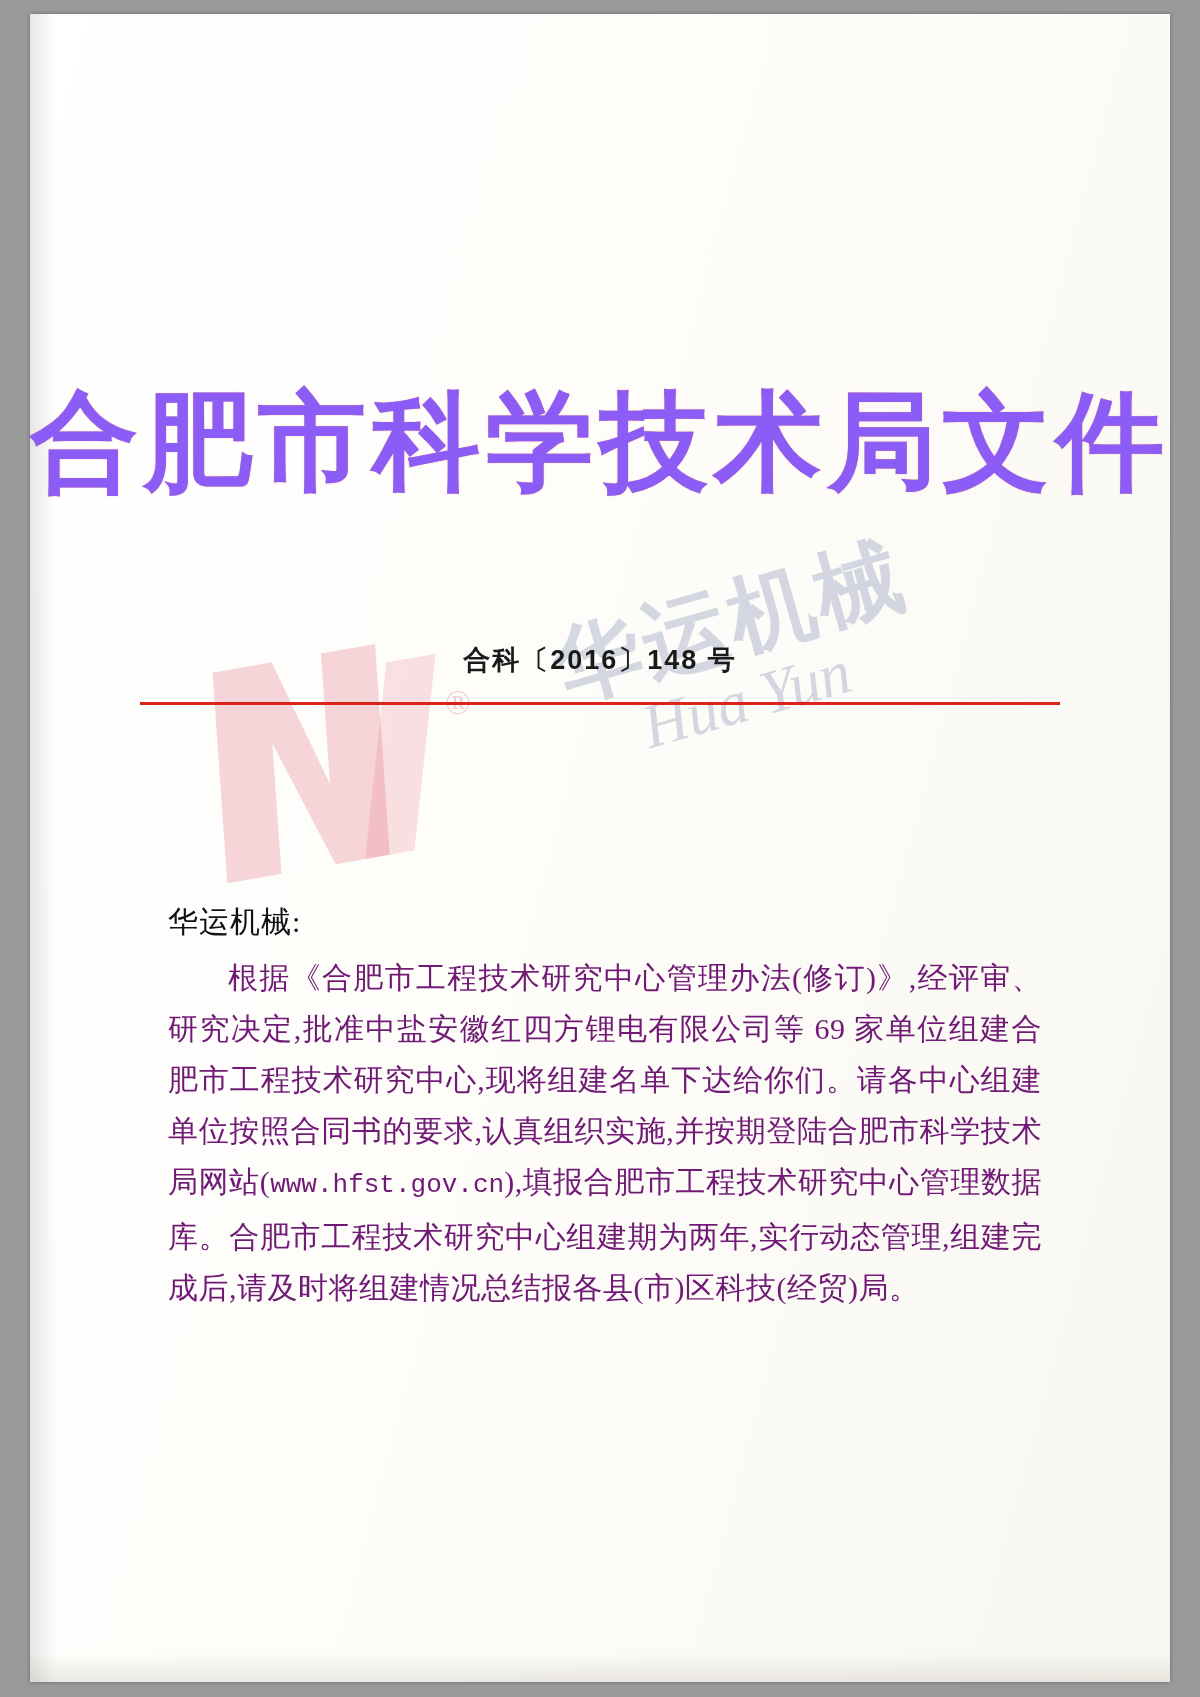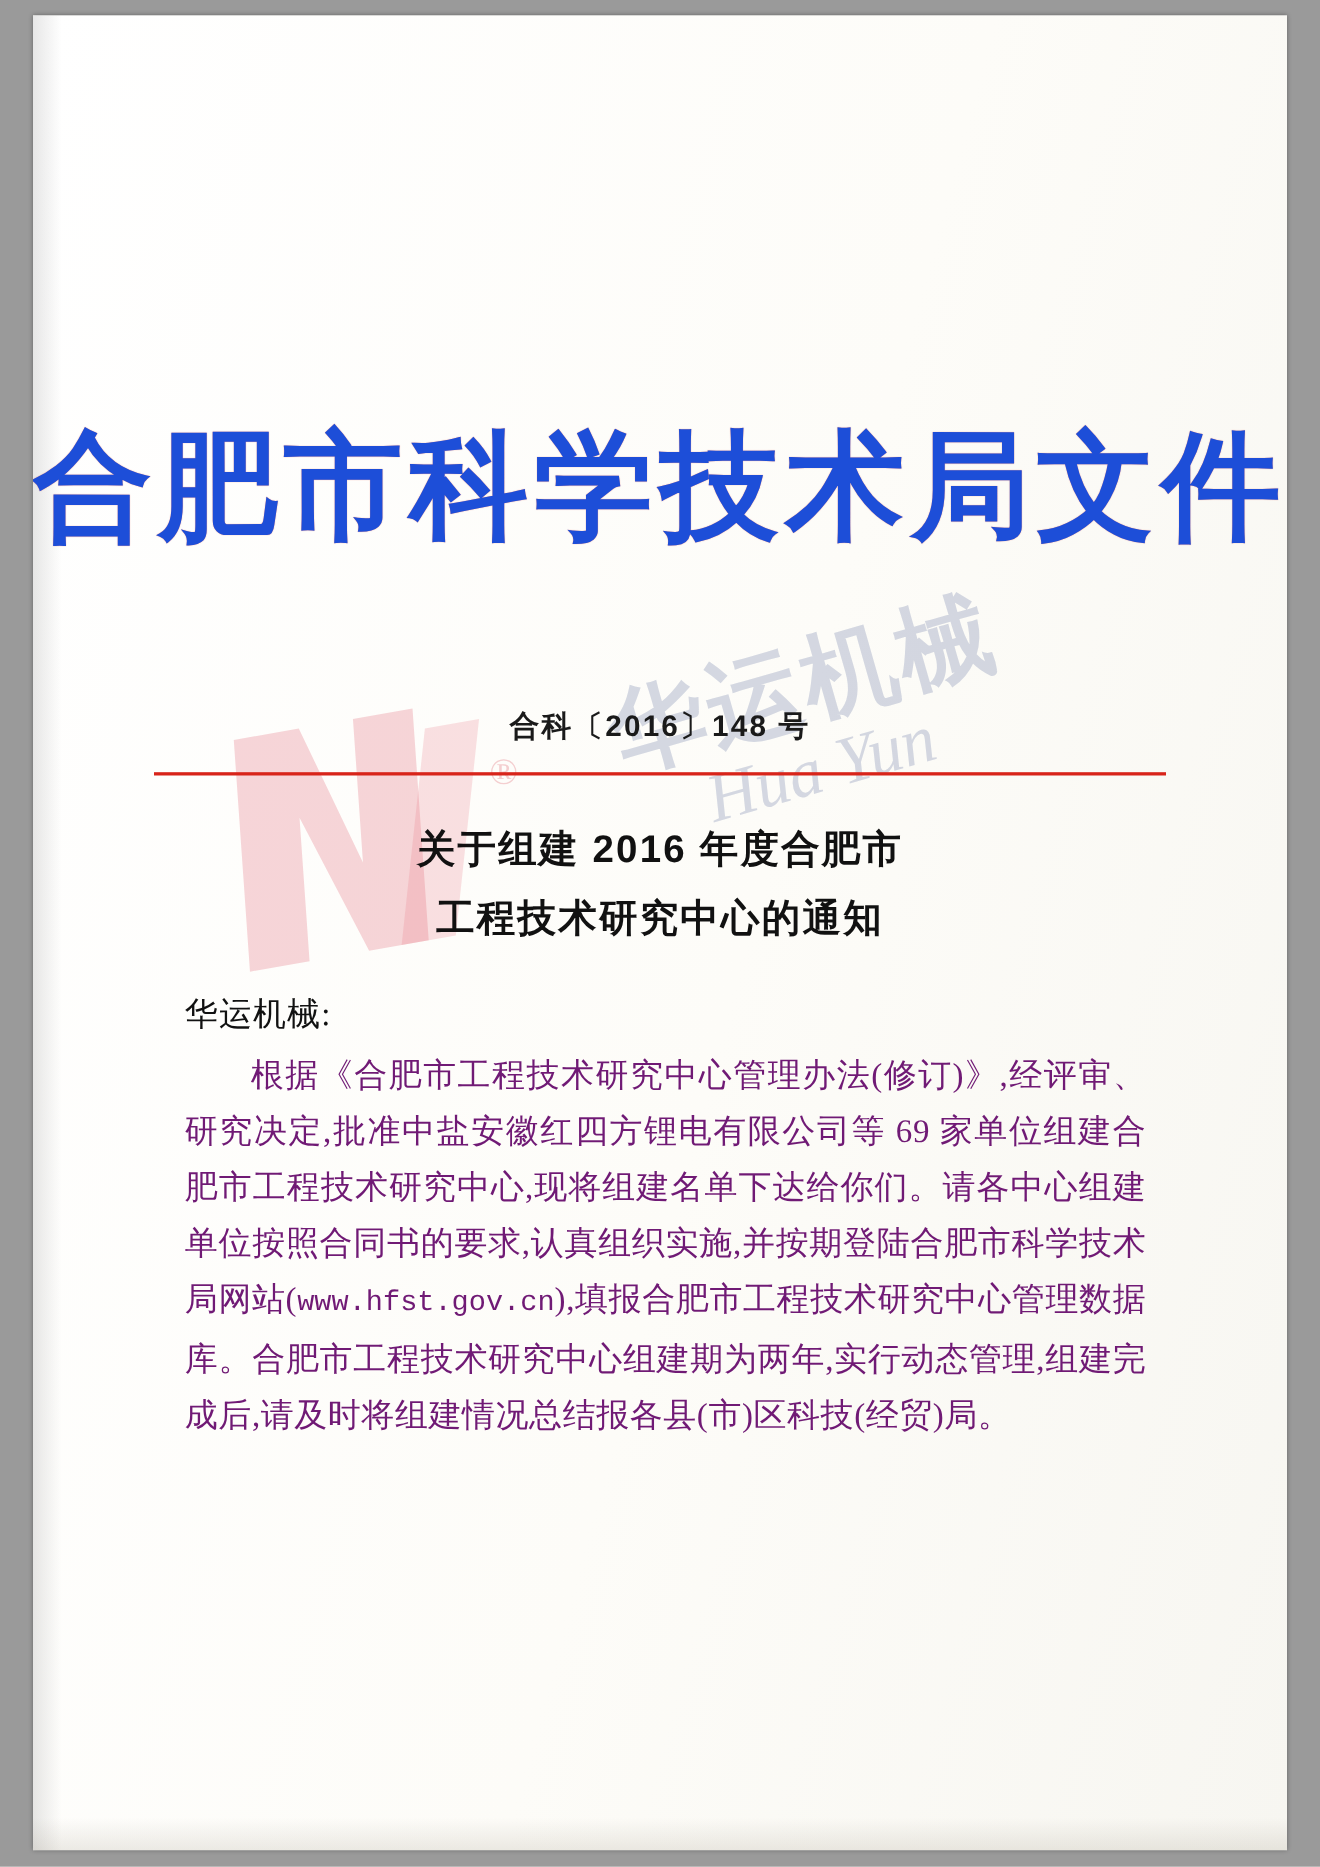--- a/index.html
+++ b/index.html
@@ -108,21 +108,21 @@
     position: absolute;
     left: 0;
     right: 0;
     top: 372px;
     text-align: center;
     font-family: "Liberation Sans", sans-serif;
     font-weight: bold;
     font-size: 108px;
     line-height: 112px;
     letter-spacing: 6px;
-    color: #1d4ed8;
+    color: #8b5cf6;
     white-space: nowrap;
     text-shadow: 0 0 1px rgba(232,48,26,0.6);
   }
   .doc-number {
     position: absolute;
     left: 0;
     right: 0;
     top: 628px;
     text-align: center;
     font-family: "Liberation Sans", sans-serif;
@@ -199,22 +199,18 @@
     <div class="wm-en">Hua Yun</div>
   </div>
 
   <div class="doc">
     <div class="doc-title">合肥市科学技术局文件</div>
 
     <div class="doc-number">合科〔2016〕148 号</div>
 
     <div class="red-rule"></div>
 
-    <div class="subject">
-      <div>关于组建 2016 年度合肥市</div>
-      <div>工程技术研究中心的通知</div>
-    </div>
 
     <div class="salutation">华运机械:</div>
 
     <div class="body-text"><span>根据《合肥市工程技术研究中心管理办法(修订)》,经评审、研究决定,批准中盐安徽红四方锂电有限公司等 69 家单位组建合肥市工程技术研究中心,现将组建名单下达给你们。请各中心组建单位按照合同书的要求,认真组织实施,并按期登陆合肥市科学技术局网站(</span><span class="url">www.hfst.gov.cn</span><span>),填报合肥市工程技术研究中心管理数据库。合肥市工程技术研究中心组建期为两年,实行动态管理,组建完成后,请及时将组建情况总结报各县(市)区科技(经贸)局。</span></div>
   </div>
 </div>
 
 </body></html>

